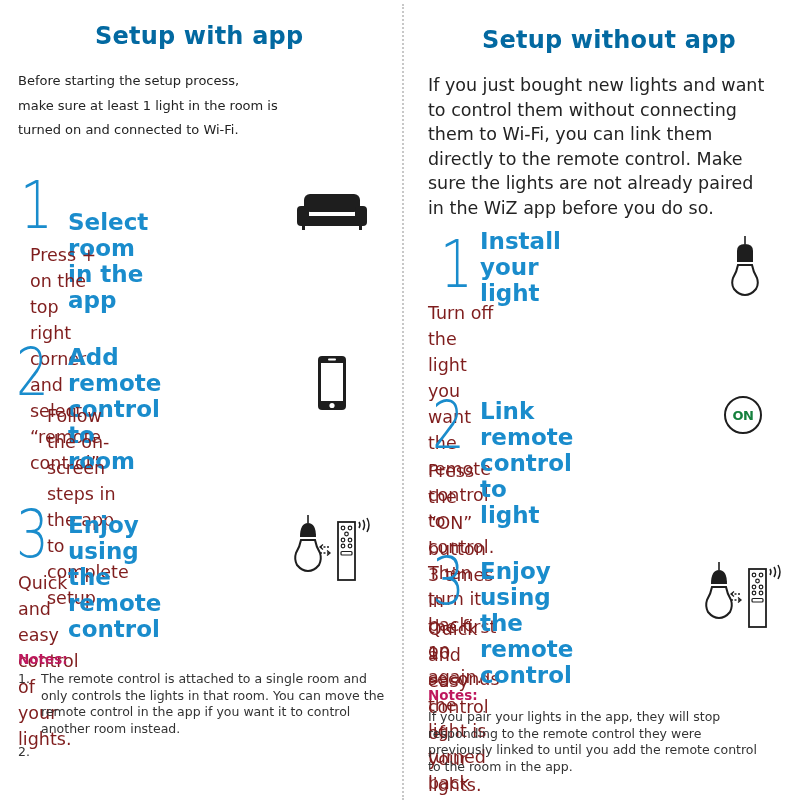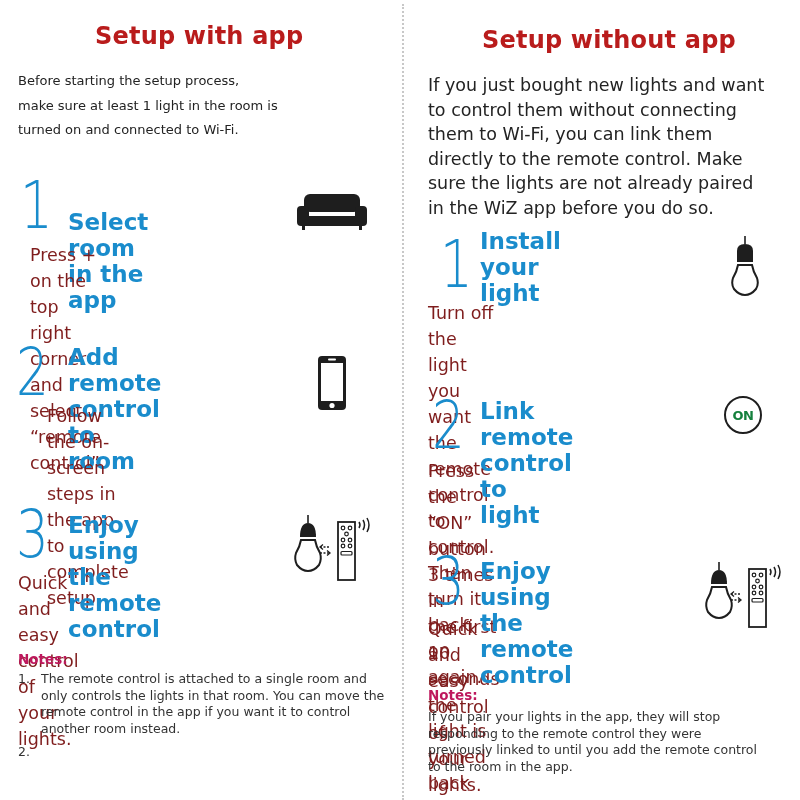--- a/index.html
+++ b/index.html
@@ -6,21 +6,21 @@
   html, body { width: 800px; height: 800px; background: #ffffff; overflow: hidden; }
   body { font-family: "DejaVu Sans", sans-serif; color: #222222; position: relative; }
   .col { position: absolute; top: 0; height: 800px; }
   .col-left { left: 0; width: 403px; }
   .col-right { left: 404px; width: 396px; }
   .divider {
     position: absolute; left: 402px; top: 4px; width: 0; height: 796px;
     border-left: 2px dotted #c8c8c8;
   }
   .heading {
-    position: absolute; color: #b91c1c; font-weight: bold; font-size: 24px;
+    position: absolute; color: #0369a1; font-weight: bold; font-size: 24px;
     letter-spacing: 0.2px; white-space: nowrap;
   }
   .intro {
     position: absolute; font-size: 17.5px; line-height: 24.5px; color: #232323;
     white-space: pre-line;
   }
   .step { position: absolute; }
   .step-num {
     position: absolute; color: #1a8ccc; font-size: 66px; font-weight: 200;
     line-height: 66px; font-family: "DejaVu Sans", sans-serif;

